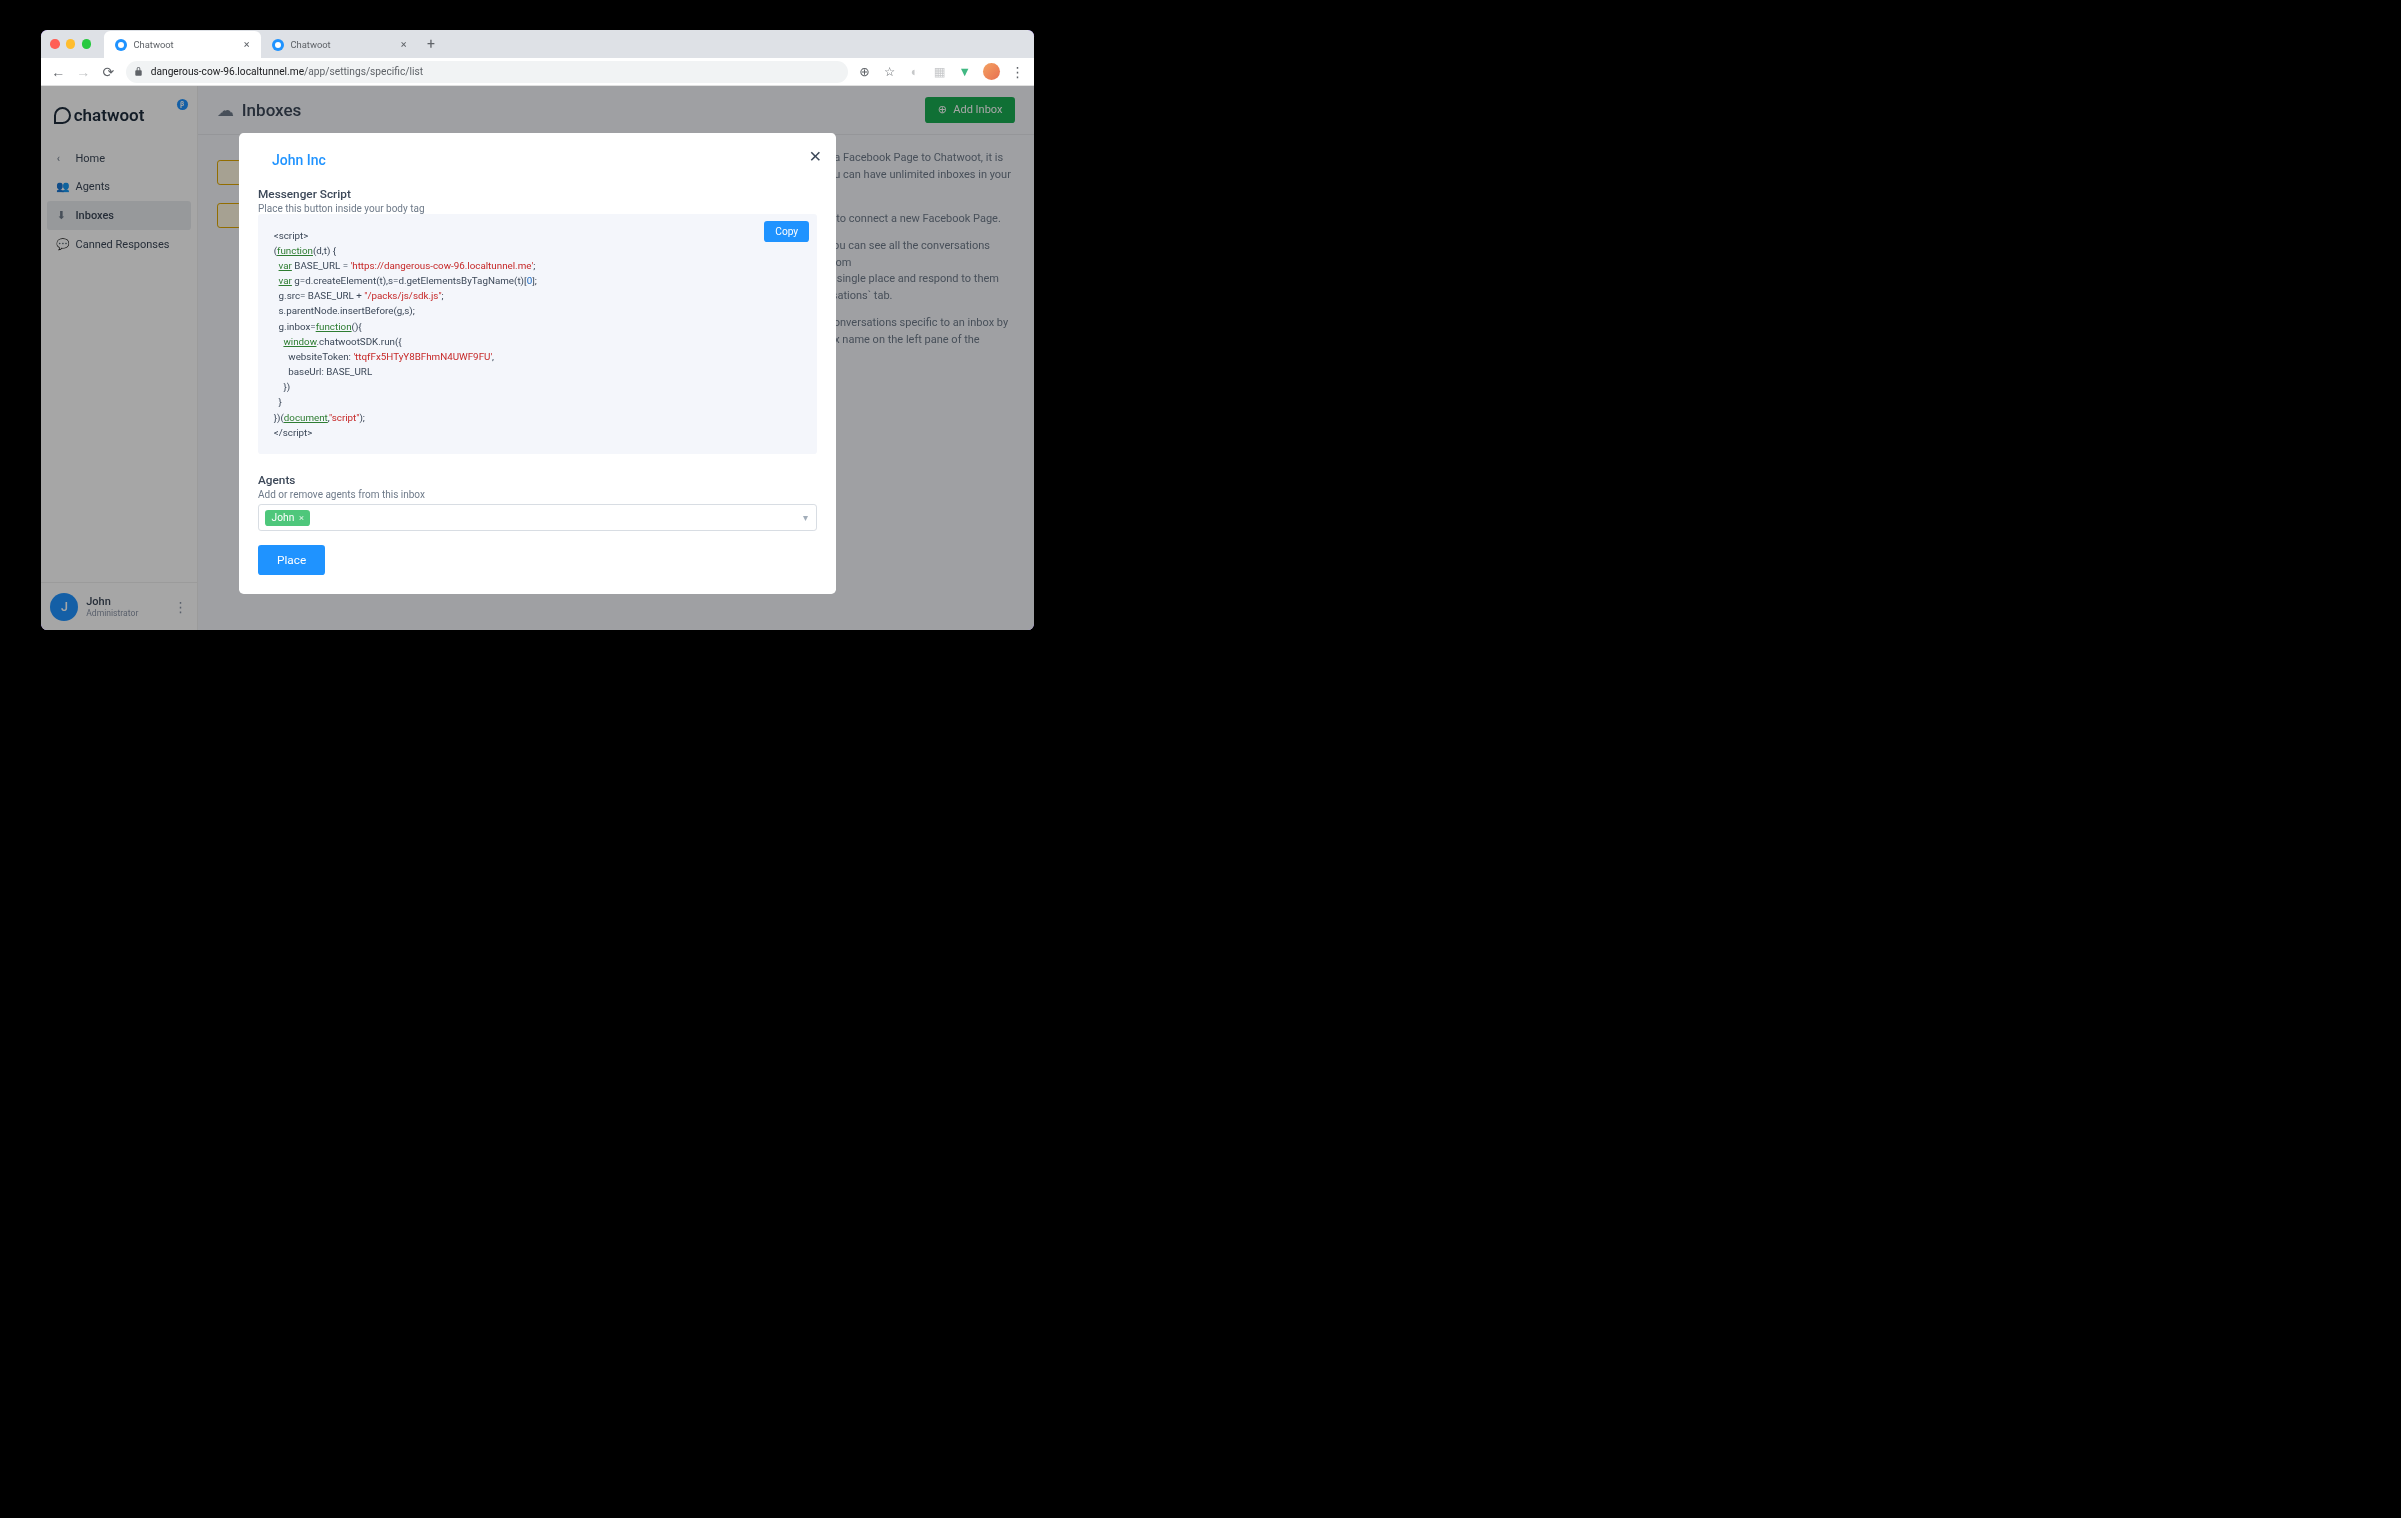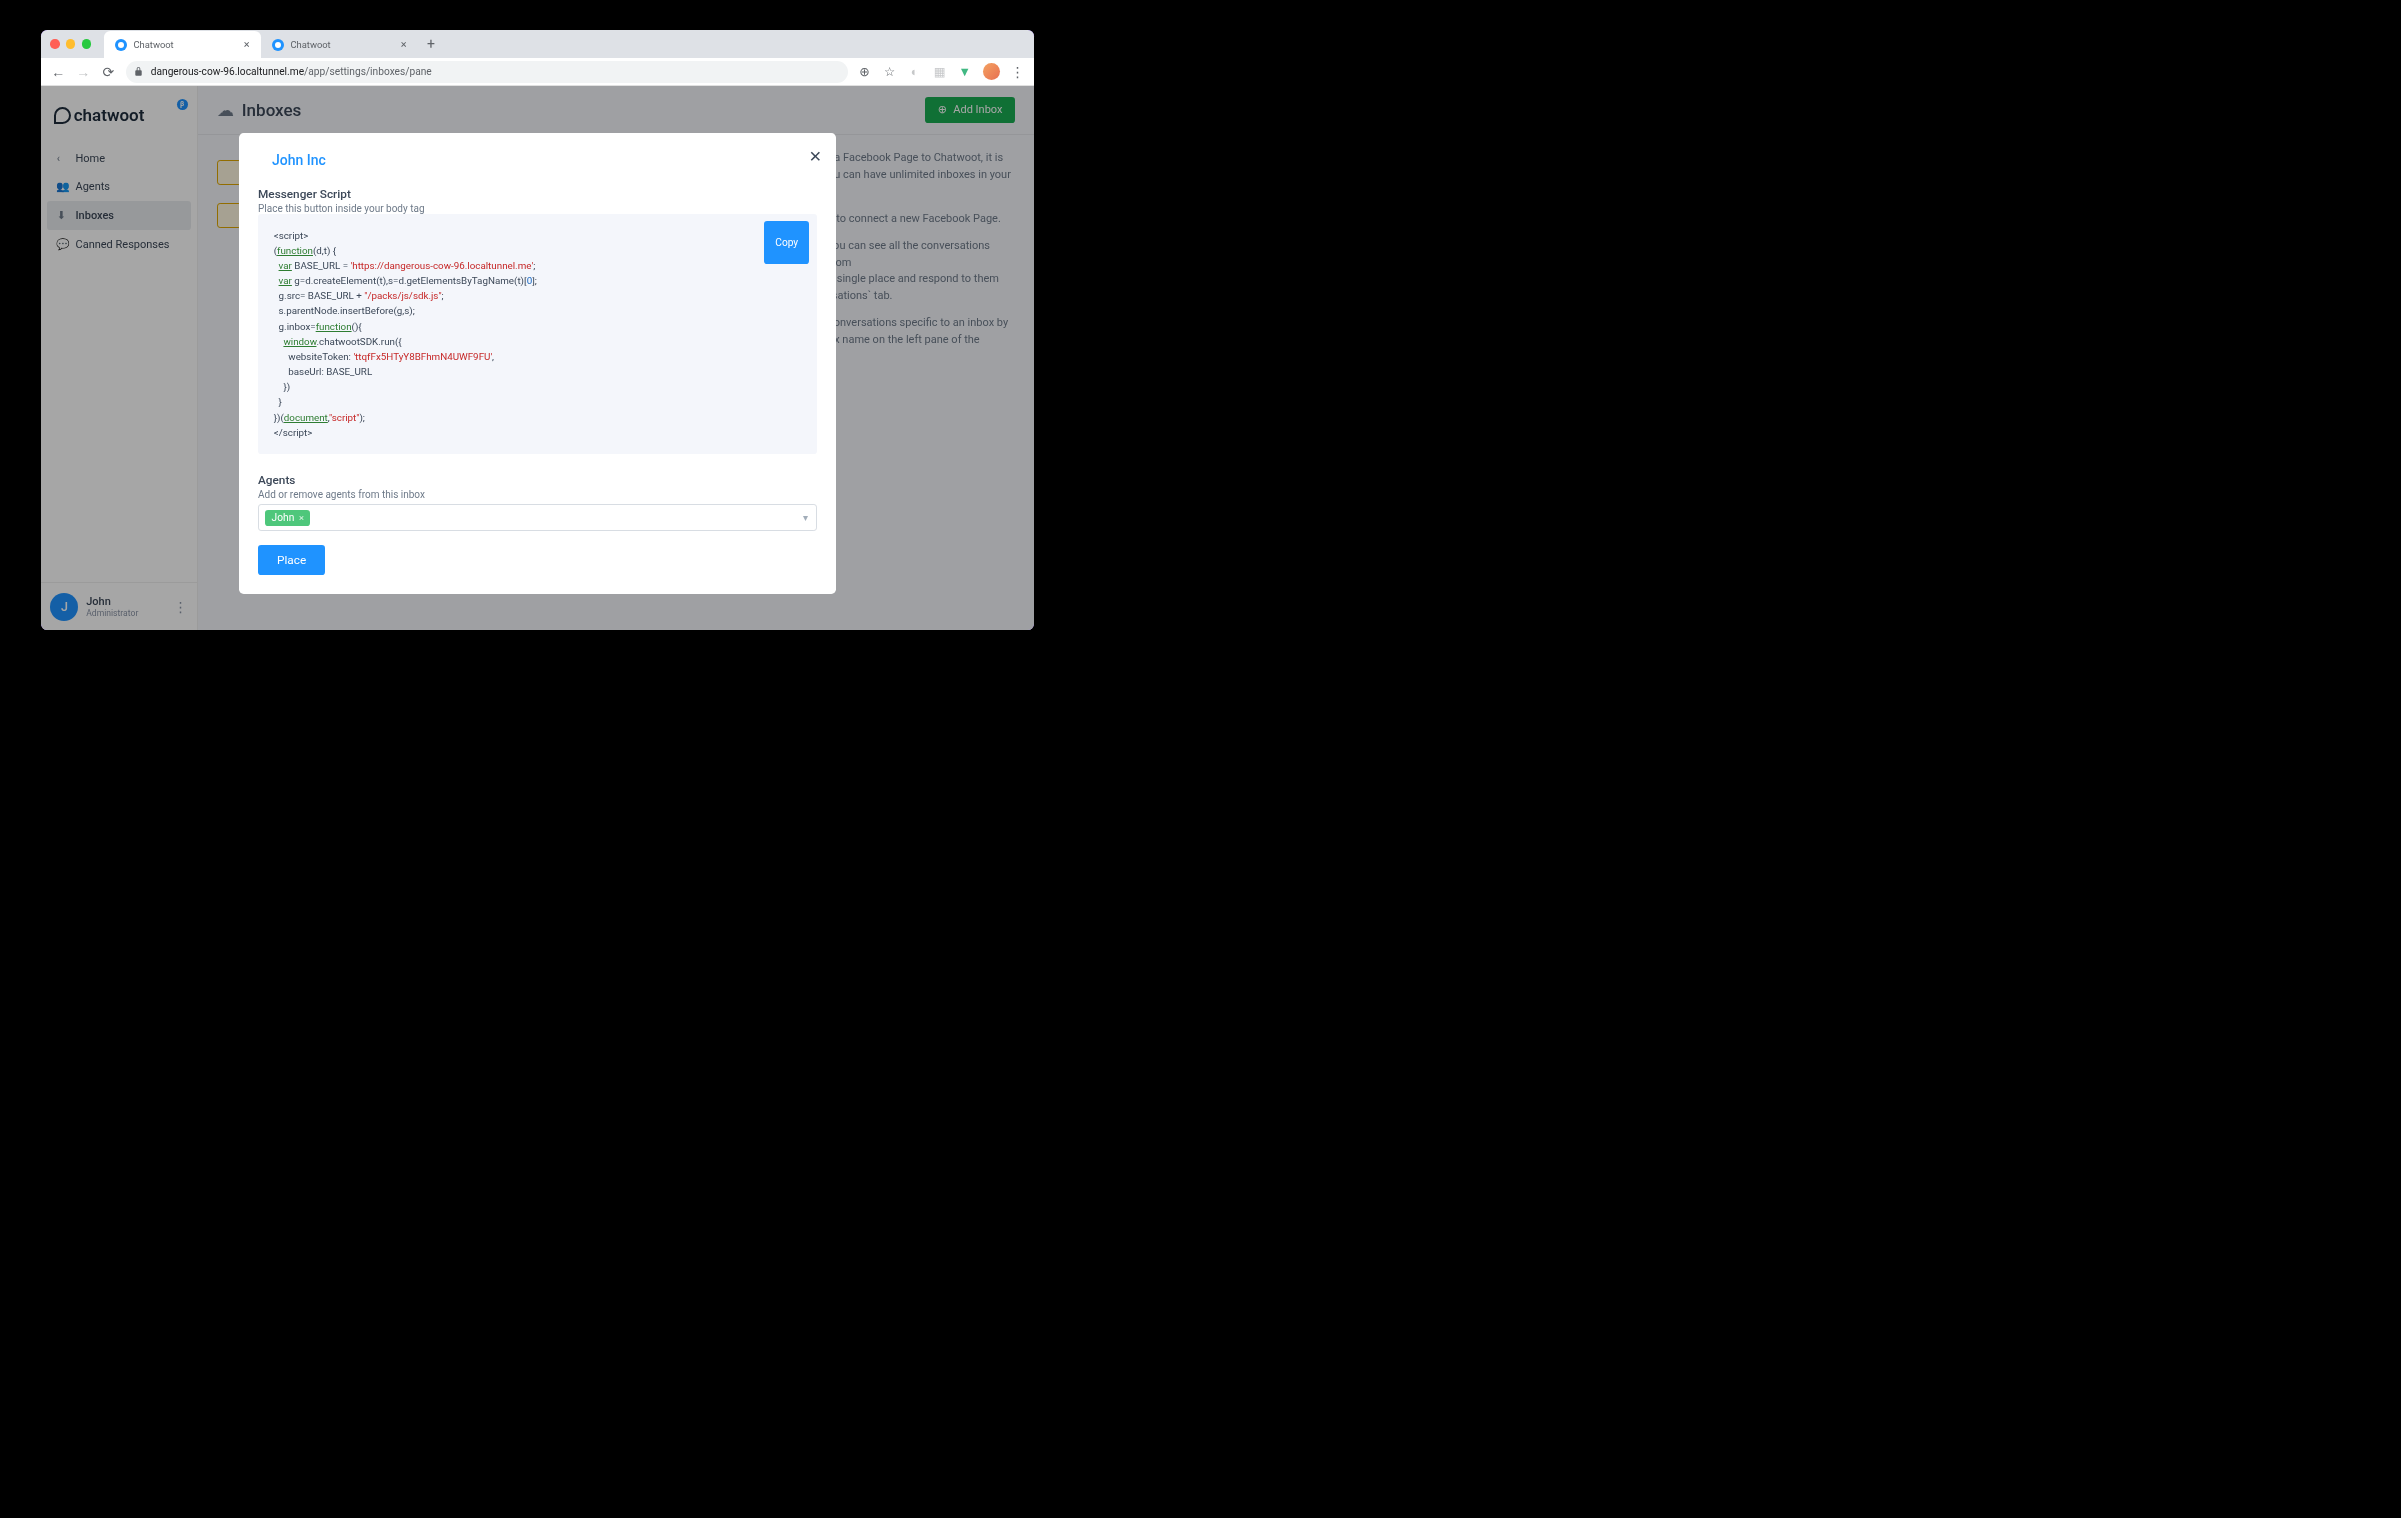--- a/index.html
+++ b/index.html
@@ -58,21 +58,21 @@
 .inbox-icon { width: 25px; height: 25px; border: 1.6px solid #e0a800; border-radius: 3.1px; background: #fff7e1; }
 .side-text { flex: 1; color: #6e7a89; font-size: 11px; line-height: 1.5; }
 
 .overlay { position: absolute; inset: 56px 0 0 0; background: rgba(0,0,0,0.35); display: flex; align-items: flex-start; justify-content: center; padding-top: 47px; }
 .modal { width: 597px; background: #fff; border-radius: 4.7px; padding: 19px; position: relative; }
 .modal-close { position: absolute; top: 14px; right: 14px; font-size: 15.7px; color: #3c4858; cursor: pointer; }
 .modal-title { color: #1f93ff; font-size: 14px; font-weight: 500; margin-bottom: 19px; padding-left: 14px; }
 .section-label { font-size: 11.8px; font-weight: 500; color: #3c4858; }
 .section-sub { font-size: 10px; color: #6e7a89; margin-top: 1.6px; margin-bottom: 0; }
 .code-block { position: relative; background: #f4f6fb; border-radius: 3.1px; padding: 14px 15.7px; margin-top: 0; font-family: "SFMono-Regular", Consolas, monospace; font-size: 9.8px; line-height: 1.55; color: #3c4858; white-space: pre; overflow: auto; }
-.copy-btn { position: absolute; top: 7.8px; right: 7.8px; background: #1f93ff; color: #fff; border: none; padding: 16px 11px; border-radius: 3.1px; font-size: 10.2px; cursor: pointer; }
+.copy-btn { position: absolute; top: 7.8px; right: 7.8px; background: #1f93ff; color: #fff; border: none; padding: 5px 11px; border-radius: 3.1px; font-size: 10.2px; cursor: pointer; }
 .kw { color: #2e7d32; text-decoration: underline; }
 .str { color: #c62828; }
 .var { color: #1565c0; }
 .agents-sec { margin-top: 19px; }
 .multiselect { border: 0.8px solid #d8dde3; border-radius: 3.1px; padding: 4.7px 6.3px; display: flex; align-items: center; justify-content: space-between; margin-top: 4.7px; }
 .chip { background: #4ec77b; color: #fff; padding: 2.4px 6.3px; border-radius: 3.1px; font-size: 10.2px; display: inline-flex; align-items: center; gap: 4.7px; }
 .chip-x { font-size: 9.4px; cursor: pointer; opacity: 0.8; }
 .dropdown-caret { color: #a2adb9; font-size: 8.6px; }
 .update-btn { margin-top: 14px; background: #1f93ff; color: #fff; border: none; padding: 7.8px 19px; border-radius: 3.1px; font-size: 11.8px; cursor: pointer; }
 </style>
@@ -103,21 +103,21 @@
   </div>
 
   <div class="toolbar">
     <span class="nav-btn">←</span>
     <span class="nav-btn" style="opacity:.4">→</span>
     <span class="nav-btn">⟳</span>
     <div class="addrbar">
       <svg class="lock" viewBox="0 0 24 24" fill="currentColor">
           <path d="M12 2a4 4 0 0 0-4 4v3H7a2 2 0 0 0-2 2v8a2 2 0 0 0 2 2h10a2 2 0 0 0 2-2v-8a2 2 0 0 0-2-2h-1V6a4 4 0 0 0-4-4zm-2 4a2 2 0 1 1 4 0v3h-4V6z"></path>
         </svg>
-      <span class="url"><span>dangerous-cow-96.localtunnel.me</span><span class="path">/app/settings/inboxes/pane</span></span>
+      <span class="url"><span>dangerous-cow-96.localtunnel.me</span><span class="path">/app/settings/specific/list</span></span>
     </div>
     <div class="toolbar-right">
       <span class="ext-icon">⊕</span>
       <span class="ext-icon">☆</span>
       <span class="ext-icon" style="opacity:.35">◐</span>
       <span class="ext-icon" style="opacity:.35">▦</span>
       <span class="ext-icon" style="color:#41b883">▼</span>
       <span class="avatar-sm"></span>
       <span class="kebab">⋮</span>
     </div>

